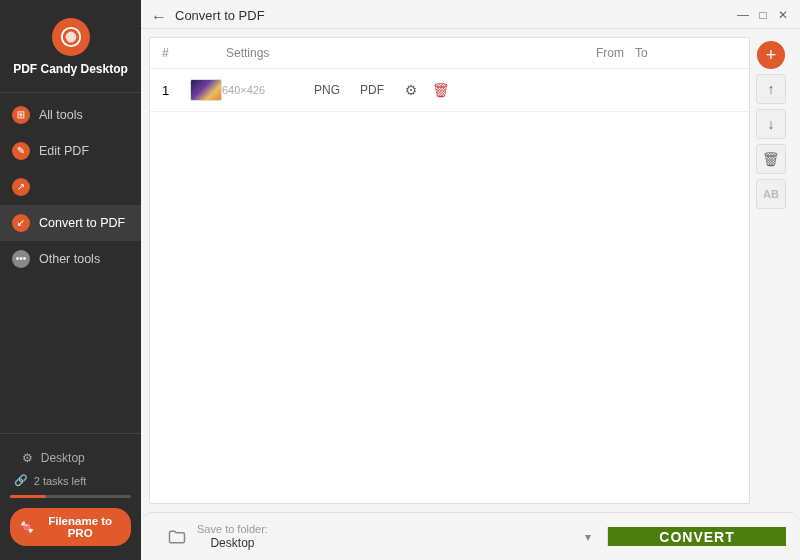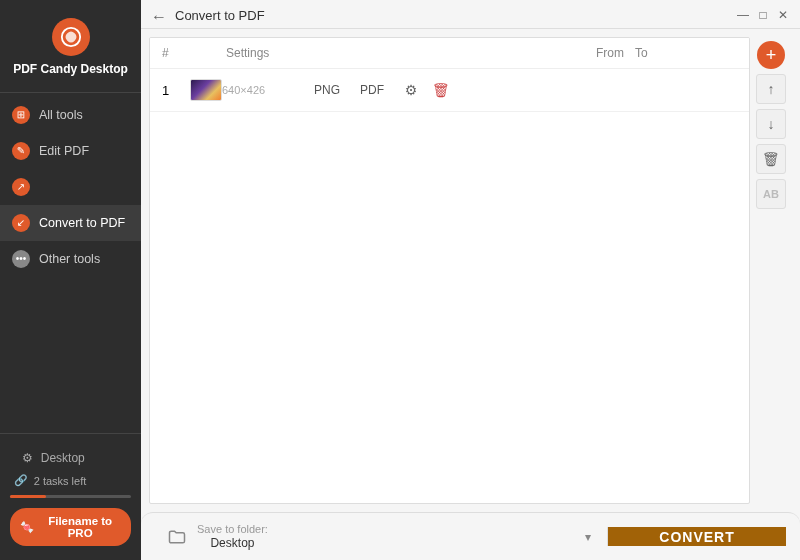--- a/index.html
+++ b/index.html
@@ -277,21 +277,21 @@
     .folder-label { font-size: 11px; color: #999; }
     .folder-name { font-size: 12px; color: #333; font-weight: 500; text-align: center; }
     .folder-dropdown {
       margin-left: auto;
       color: #888;
       font-size: 12px;
       cursor: pointer;
       padding: 4px;
     }
     .convert-btn {
-      background: #a16207;
+      background: #4d7c0f;
       color: white;
       border: none;
       font-size: 14px;
       font-weight: 700;
       letter-spacing: 1px;
       width: 178px;
       height: 100%;
       cursor: pointer;
       display: flex; align-items: center; justify-content: center;
     }

